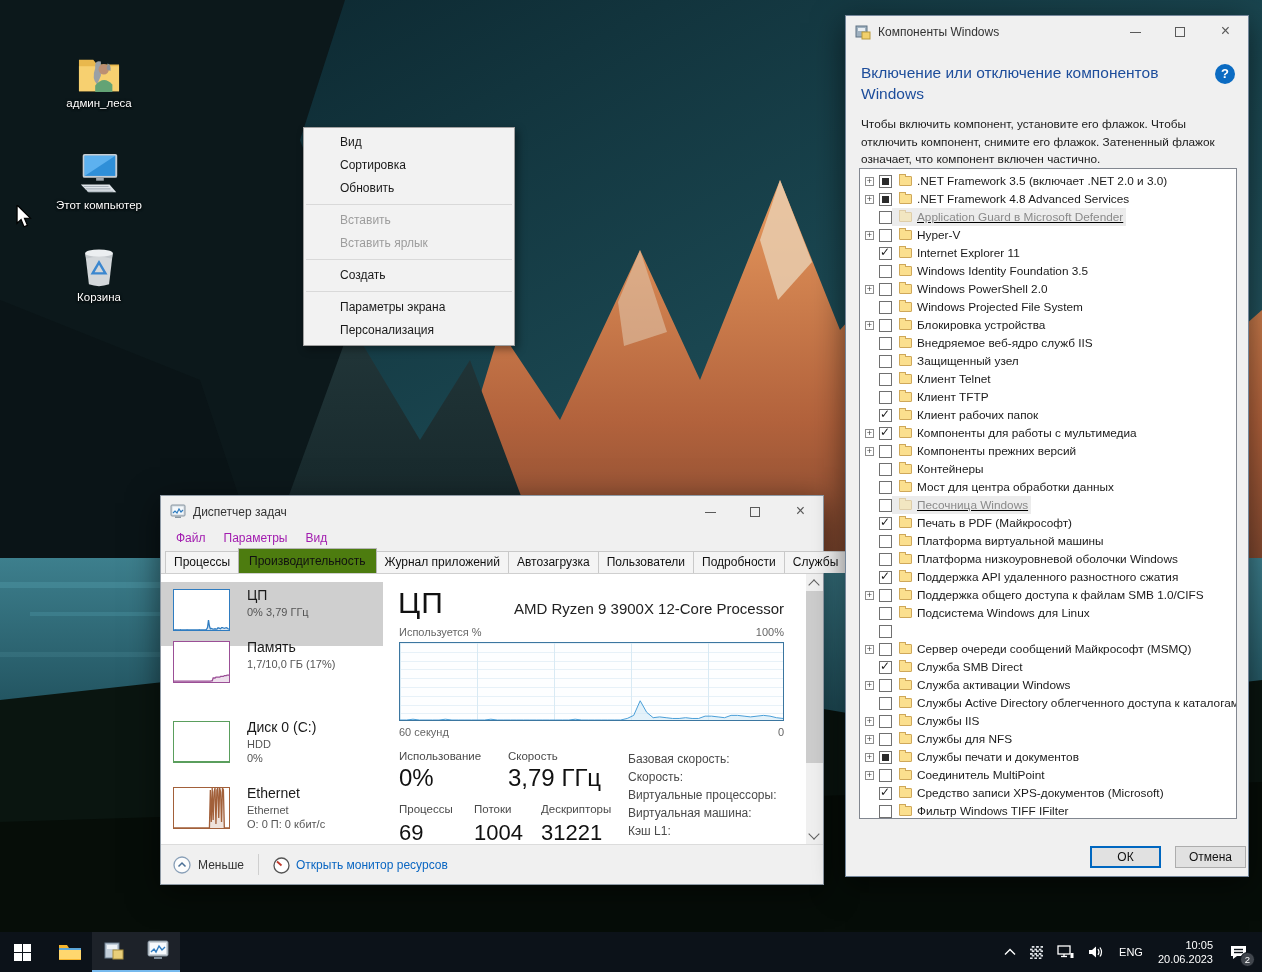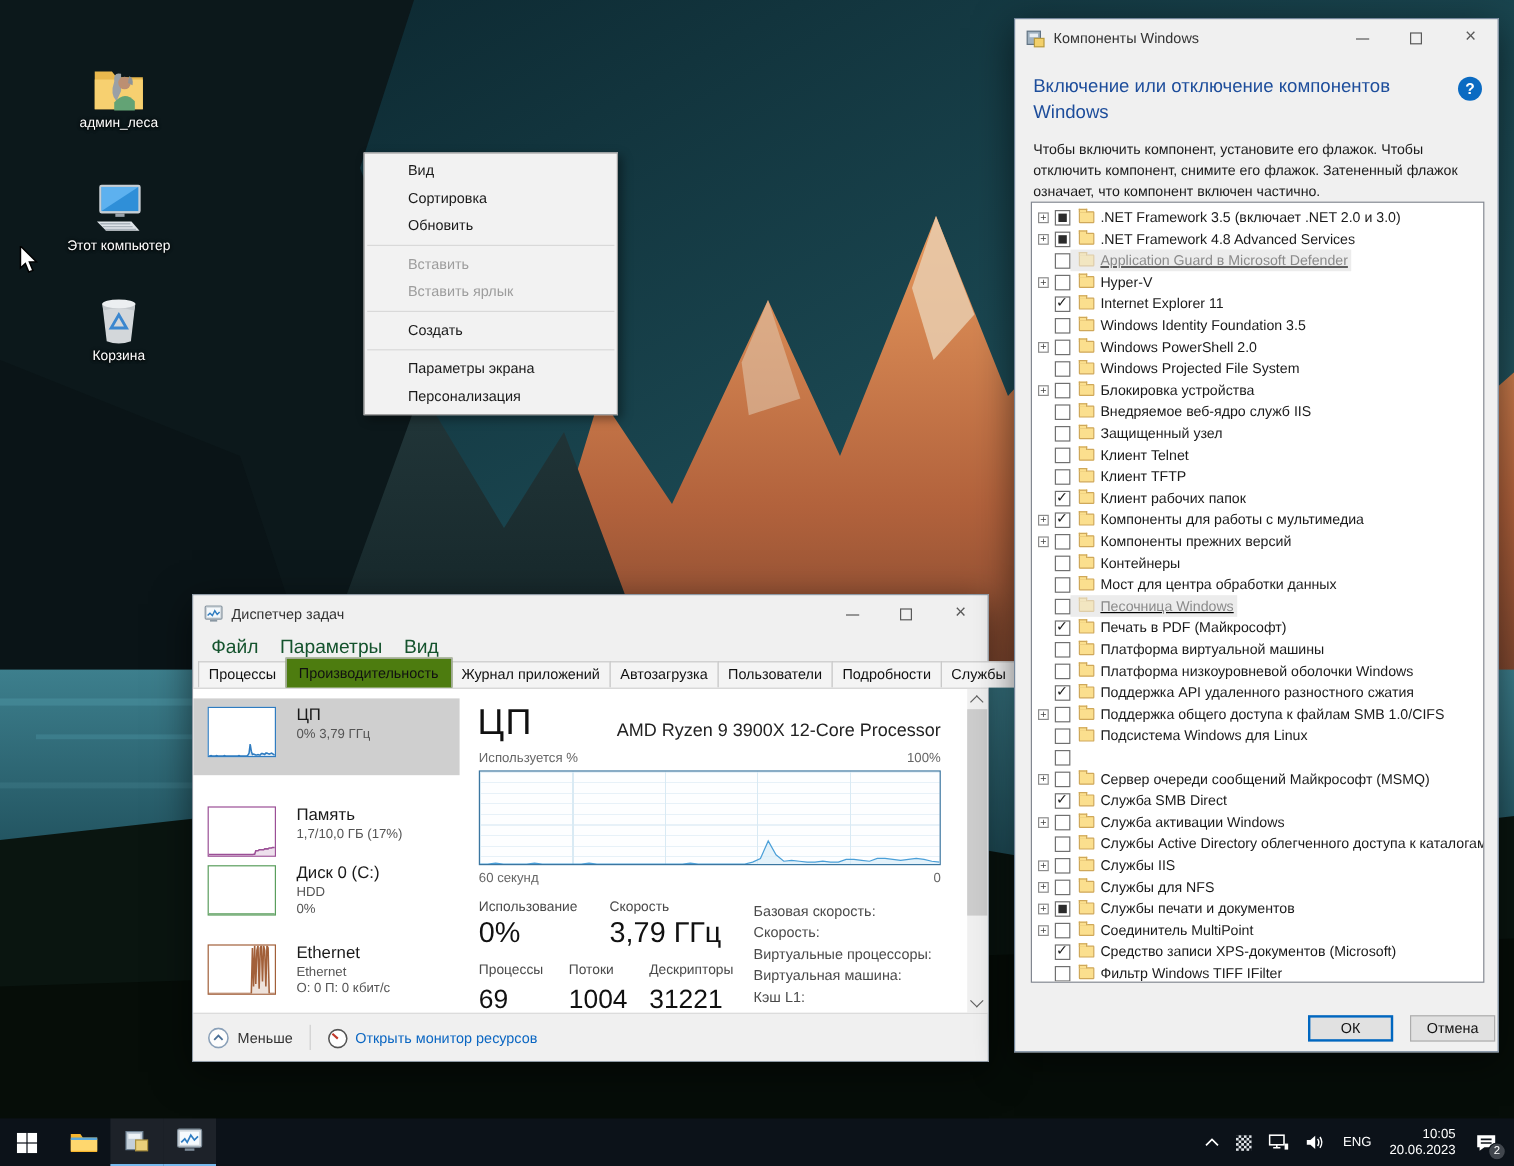--- a/index.html
+++ b/index.html
@@ -27,21 +27,21 @@
   .tb-ico{position:absolute;left:9px;top:8px;width:16px;height:16px;}
   .tb-btns{position:absolute;right:0;top:0;height:32px;display:flex;}
   .tb-btn{width:45px;height:32px;position:relative;}
   .tb-btn .mini{position:absolute;left:17px;top:16px;width:11px;height:1px;background:#5a5a5a;}
   .tb-btn .maxi{position:absolute;left:17px;top:11px;width:10px;height:10px;border:1px solid #5a5a5a;}
   .tb-btn .clos{position:absolute;left:0;top:0;width:100%;text-align:center;line-height:30px;font-size:16px;color:#5a5a5a;}
 
   
   #taskmgr{left:160px;top:495px;width:664px;height:390px;border:1px solid #8f9aa5;z-index:10;}
   #tm-menubar{position:absolute;left:0;top:32px;height:22px;display:flex;padding-left:6px;}
-  .tm-menu{font-size:16px;color:#14532d;padding:3px 9px;}
+  .tm-menu{font-size:12px;color:#a21caf;padding:3px 9px;}
   #tm-tabs{position:absolute;left:4px;top:54px;right:0;height:23px;display:flex;align-items:flex-end;}
   .tm-tab{font-size:12px;color:#111;background:#f4f4f4;border:1px solid #c9c9c9;border-bottom:none;
     padding:3px 8px 4px;margin-right:-1px;white-space:nowrap;}
   .tm-tab.active{background:#4d7c0f;position:relative;z-index:2;padding:5px 10px 5px;border-color:#b5b5b5;}
   #tm-content{position:absolute;left:0;top:77px;right:0;bottom:40px;background:#fff;border-top:1px solid #cfcfcf;overflow:hidden;}
   #tm-side{position:absolute;left:0;top:0;width:225px;height:100%;}
   .tm-side-row{position:absolute;left:0;width:222px;height:64px;}
   .tm-side-row.selected{background:#cfcfcf;}
   .tm-side-row .thumb{position:absolute;left:12px;top:7px;width:57px;height:42px;background:#fff;border:1px solid;}
   .tm-side-row .thumb svg{width:100%;height:100%;display:block;}
@@ -253,21 +253,21 @@
               <svg viewBox="0 0 59 40" preserveAspectRatio="none">
                 <polygon points="0,40 0,40.0 1,40.0 2,39.6 3,40.0 4,40.0 5,40.0 6,40.0 7,39.6 8,40.0 9,40.0 10,40.0 11,40.0 12,40.0 13,40.0 14,39.6 15,40.0 16,40.0 17,40.0 18,40.0 19,40.0 20,40.0 21,40.0 22,40.0 23,40.0 24,40.0 25,40.0 26,40.0 27,39.6 28,40.0 29,40.0 30,40.0 31,40.0 32,40.0 33,40.0 34,40.0 35,39.2 36,37.6 37,30.0 38,36.0 39,38.8 40,38.4 41,38.8 42,39.2 43,39.2 44,38.8 45,39.2 46,39.2 47,38.0 48,38.0 49,38.4 50,38.8 51,37.6 52,37.6 53,38.0 54,38.4 55,38.0 56,37.6 57,38.0 58,38.8 59,39.2 59,40" fill="#2f7cc0" fill-opacity="0.18"></polygon>
                 <polyline points="0,40.0 1,40.0 2,39.6 3,40.0 4,40.0 5,40.0 6,40.0 7,39.6 8,40.0 9,40.0 10,40.0 11,40.0 12,40.0 13,40.0 14,39.6 15,40.0 16,40.0 17,40.0 18,40.0 19,40.0 20,40.0 21,40.0 22,40.0 23,40.0 24,40.0 25,40.0 26,40.0 27,39.6 28,40.0 29,40.0 30,40.0 31,40.0 32,40.0 33,40.0 34,40.0 35,39.2 36,37.6 37,30.0 38,36.0 39,38.8 40,38.4 41,38.8 42,39.2 43,39.2 44,38.8 45,39.2 46,39.2 47,38.0 48,38.0 49,38.4 50,38.8 51,37.6 52,37.6 53,38.0 54,38.4 55,38.0 56,37.6 57,38.0 58,38.8 59,39.2" fill="none" stroke="#2f7cc0" stroke-width="1.3" vector-effect="non-scaling-stroke"></polyline>
               </svg>
             </div>
             <div class="meta">
               <div class="t">ЦП</div>
               <div class="s">0%  3,79 ГГц</div>
             </div>
           </div>
-          <div class="tm-side-row" style="top: 91px; padding-left: 45px;">
+          <div class="tm-side-row" style="top: 60px; padding-left: 45px;">
             <div class="thumb" style="border-color:#9b4f96">
               <svg viewBox="0 0 59 40" preserveAspectRatio="none">
                 <polygon points="0,40 0,39.2 1,39.2 2,39.2 3,39.2 4,39.2 5,39.2 6,39.2 7,39.2 8,39.2 9,39.2 10,39.2 11,39.2 12,39.2 13,39.2 14,39.2 15,39.2 16,39.2 17,39.2 18,39.2 19,39.2 20,39.2 21,39.2 22,39.2 23,39.2 24,39.2 25,39.2 26,39.2 27,39.2 28,39.2 29,39.2 30,39.2 31,39.2 32,39.2 33,39.2 34,39.2 35,39.2 36,39.2 37,39.2 38,39.2 39,39.2 40,38.8 41,38.8 42,36.0 43,36.0 44,36.0 45,35.2 46,35.2 47,35.2 48,35.2 49,35.2 50,34.4 51,34.4 52,34.4 53,34.4 54,33.6 55,33.6 56,33.6 57,33.2 58,33.2 59,33.2 59,40" fill="#9b4f96" fill-opacity="0.18"></polygon>
                 <polyline points="0,39.2 1,39.2 2,39.2 3,39.2 4,39.2 5,39.2 6,39.2 7,39.2 8,39.2 9,39.2 10,39.2 11,39.2 12,39.2 13,39.2 14,39.2 15,39.2 16,39.2 17,39.2 18,39.2 19,39.2 20,39.2 21,39.2 22,39.2 23,39.2 24,39.2 25,39.2 26,39.2 27,39.2 28,39.2 29,39.2 30,39.2 31,39.2 32,39.2 33,39.2 34,39.2 35,39.2 36,39.2 37,39.2 38,39.2 39,39.2 40,38.8 41,38.8 42,36.0 43,36.0 44,36.0 45,35.2 46,35.2 47,35.2 48,35.2 49,35.2 50,34.4 51,34.4 52,34.4 53,34.4 54,33.6 55,33.6 56,33.6 57,33.2 58,33.2 59,33.2" fill="none" stroke="#9b4f96" stroke-width="1.3" vector-effect="non-scaling-stroke"></polyline>
               </svg>
             </div>
             <div class="meta">
               <div class="t">Память</div>
               <div class="s">1,7/10,0 ГБ (17%)</div>
             </div>

